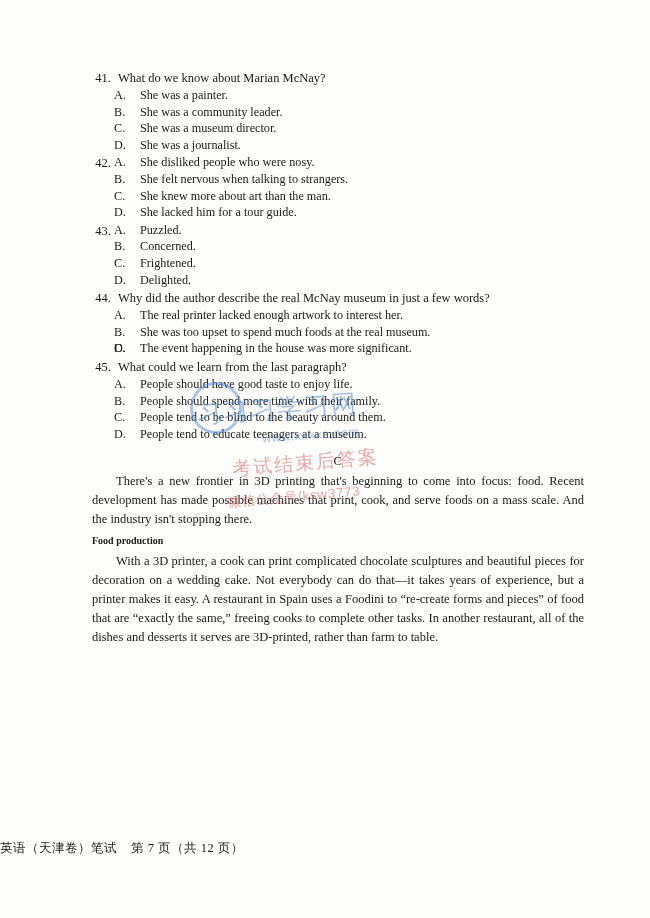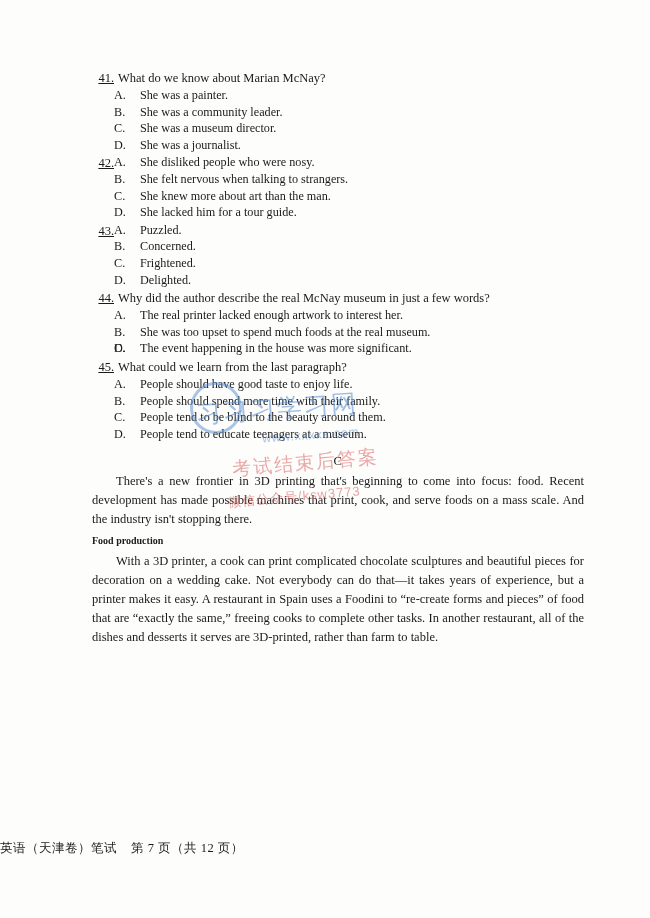--- a/index.html
+++ b/index.html
@@ -37,23 +37,22 @@
     position: relative;
     padding-left: 26px;
     margin-bottom: 2px;
     white-space: nowrap;
   }
   .q-num {
     position: absolute;
     left: 0;
     top: 0;
     width: 22px;
-    text-align: right;
-    font-size: 12.5px;
-    text-decoration: underline;
+    text-align: center;
+    font-size: 12.5px;
   }
   .opt {
     font-size: 12.2px;
     line-height: 15.6px;
     position: relative;
     padding-left: 48px;
     margin-bottom: 1px;
     white-space: nowrap;
   }
   .opt-letter {

